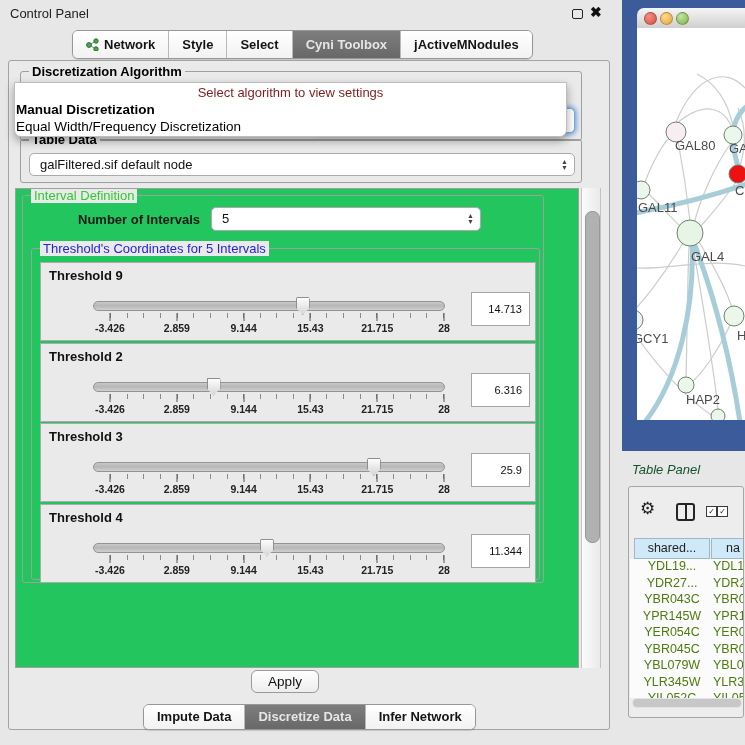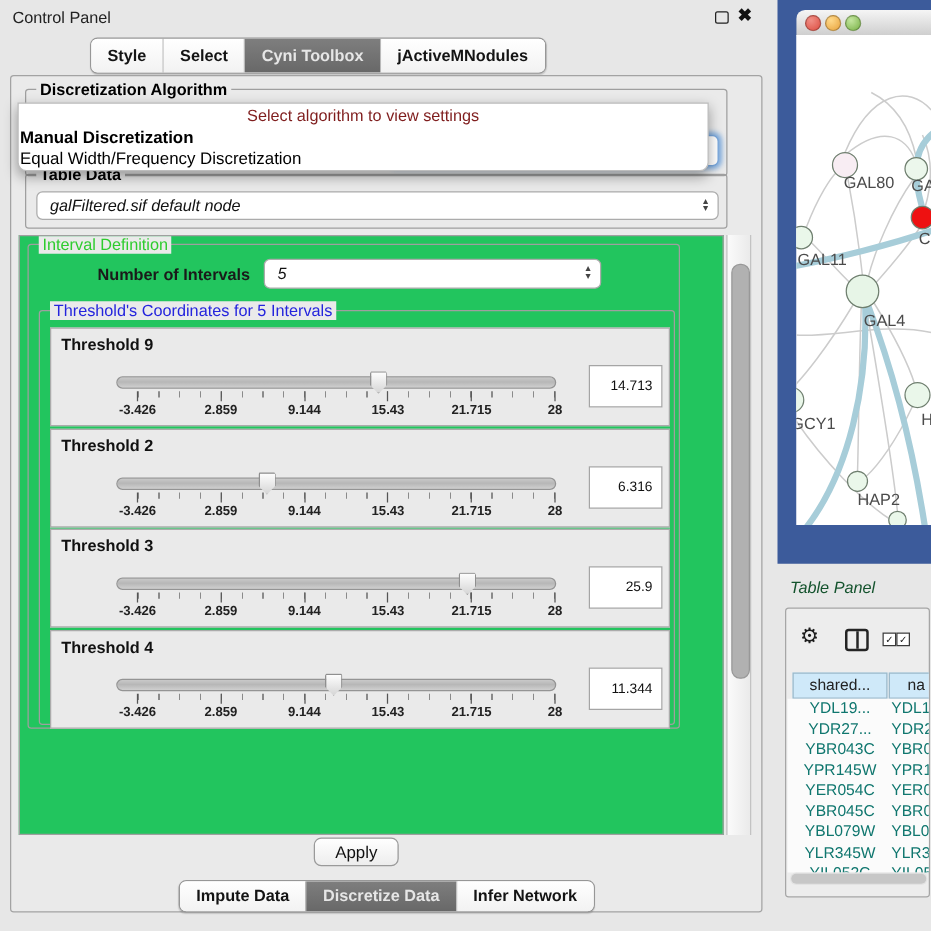--- a/index.html
+++ b/index.html
@@ -26,21 +26,21 @@
 
   .panel{left:8px;top:60px;width:602px;height:670px;background:#eaeaea;border:1px solid #a3a3a3;border-radius:3px;}
 
   .group{position:absolute;border:1px solid #9f9f9f;border-radius:3px;box-sizing:border-box;}
   .gtitle{position:absolute;top:-8px;left:8px;background:#eaeaea;padding:0 3px;font-size:13px;white-space:nowrap;}
   .gtitle.bold{font-weight:bold;color:#000;}
   .gtitle.green{color:#2ecc2e;}
   .gtitle.blue{color:#2424dd;}
 
   .combo{position:absolute;box-sizing:border-box;background:#fff;border:1px solid #ababab;border-radius:5px;
-         font-size:13px;color:#111;padding:0 28px 0 10px;overflow:hidden;white-space:nowrap;font-style:italic;}
+         font-size:13px;color:#111;padding:0 28px 0 10px;overflow:hidden;white-space:nowrap;}
   .combo .arrows{position:absolute;right:6px;top:50%;transform:translateY(-50%);font-size:7px;line-height:6px;
                  color:#444;text-align:center;}
 
   .focus-combo{background:#fff;border:1px solid #79a7dc;border-radius:5px;box-shadow:0 0 4px 2px rgba(92,152,219,.75);z-index:5;}
 
   .popup{background:#fff;border:1px solid #bdbdbd;border-radius:0 0 7px 7px;z-index:30;
          box-shadow:0 4px 10px rgba(0,0,0,.35);overflow:hidden;}
   .popup-hint{font-size:13px;color:#7f1d1d;text-align:center;line-height:16px;padding-top:2px;}
   .popup-item{font-size:13.5px;color:#000;line-height:17px;padding-left:1px;}
   .popup-item.bold{font-weight:bold;}
@@ -82,37 +82,47 @@
   
   .tp-title{left:632px;top:462px;font-size:13px;color:#14532d;font-style:italic;}
   .tp-panel{left:628px;top:486px;width:116px;height:232px;background:#ededed;border:1px solid #a6a6a6;border-radius:3px;overflow:hidden;}
   .gear{position:absolute;left:11px;top:13px;font-size:17px;color:#1d1d1d;line-height:17px;}
   .colico{position:absolute;left:47px;top:16px;width:15px;height:14px;border:2px solid #242424;border-radius:3px;}
   .colico div{position:absolute;left:50%;top:0;width:2px;height:100%;background:#242424;transform:translateX(-50%);}
   .chk{position:absolute;top:19px;width:9px;height:9px;border:1px solid #3a3a3a;background:#fff;font-size:8px;line-height:9px;text-align:center;color:#222;}
   .tph{position:absolute;top:51px;height:21px;background:#cfe9f9;border:1px solid #9cb9ca;font-size:12.5px;
        text-align:center;line-height:19px;overflow:hidden;white-space:nowrap;box-sizing:border-box;color:#222;}
   .tp-rows{position:absolute;left:1px;top:72px;width:114px;height:139px;background:#fbfbfb;overflow:hidden;}
-  .tp-row{position:relative;height:16.5px;font-size:12.5px;color:#0f766e;white-space:nowrap;}
+  .tp-row{position:relative;height:16.5px;font-size:12.5px;color:#4d7c0f;white-space:nowrap;}
   .tp-c1{position:absolute;left:6px;width:72px;text-align:center;overflow:hidden;}
   .tp-c2{position:absolute;left:83px;width:40px;overflow:hidden;}
   .tp-hscroll{position:absolute;left:3px;top:211px;width:110px;height:10px;background:#e3e3e3;border-radius:5px;}
   .tp-hthumb{position:absolute;left:1px;top:1px;width:108px;height:8px;background:#c7c7c7;border-radius:4px;}
 </style>
 </head>
 <body>
 
 <div class="screen">
 
   <div class="abs cp">
     <div class="abs cp-title">Control Panel</div>
     <div class="abs float-ico"></div>
     <div class="abs close-ico">✖</div>
 
     <div class="segbar" id="topTabs">
+        <div class="seg">
+          <svg width="13" height="13">
+            <line x1="3" y1="7" x2="10" y2="3" stroke="#8a8a8a"></line>
+            <line x1="3" y1="7" x2="10" y2="11" stroke="#8a8a8a"></line>
+            <circle cx="3" cy="7" r="2.4" fill="#46a84b" stroke="#2c7030"></circle>
+            <circle cx="10" cy="3" r="2.2" fill="#46a84b" stroke="#2c7030"></circle>
+            <circle cx="10" cy="11" r="2.2" fill="#46a84b" stroke="#2c7030"></circle>
+          </svg>
+          <span>Network</span>
+        </div>
         <div class="seg">
           <span>Style</span>
         </div>
         <div class="seg">
           <span>Select</span>
         </div>
         <div class="seg active">
           <span>Cyni Toolbox</span>
         </div>
         <div class="seg">

